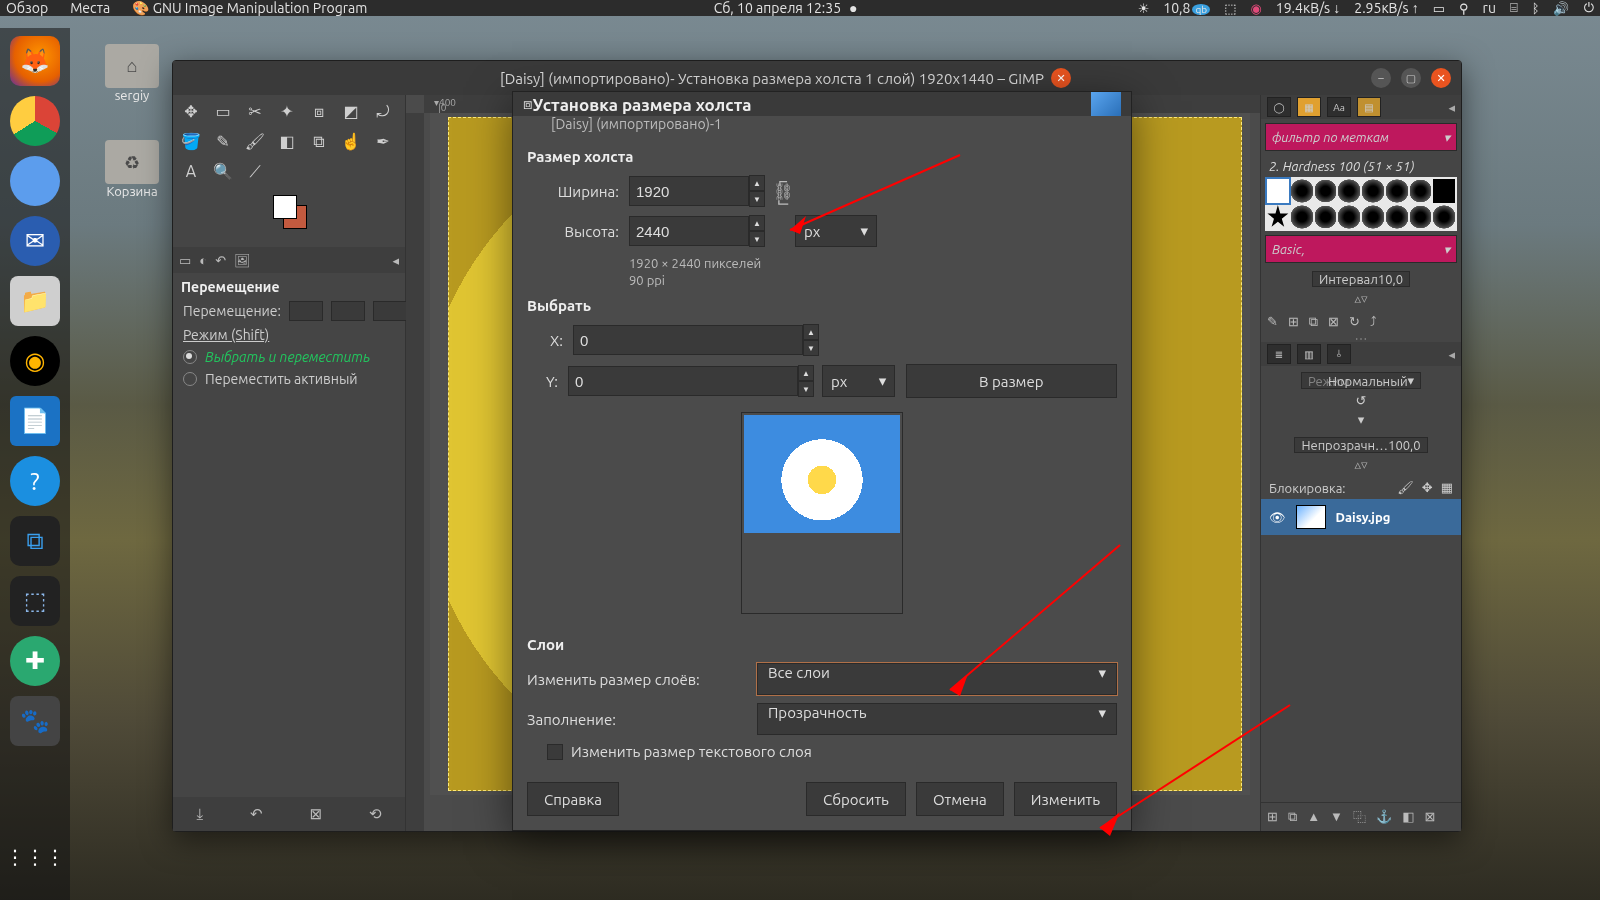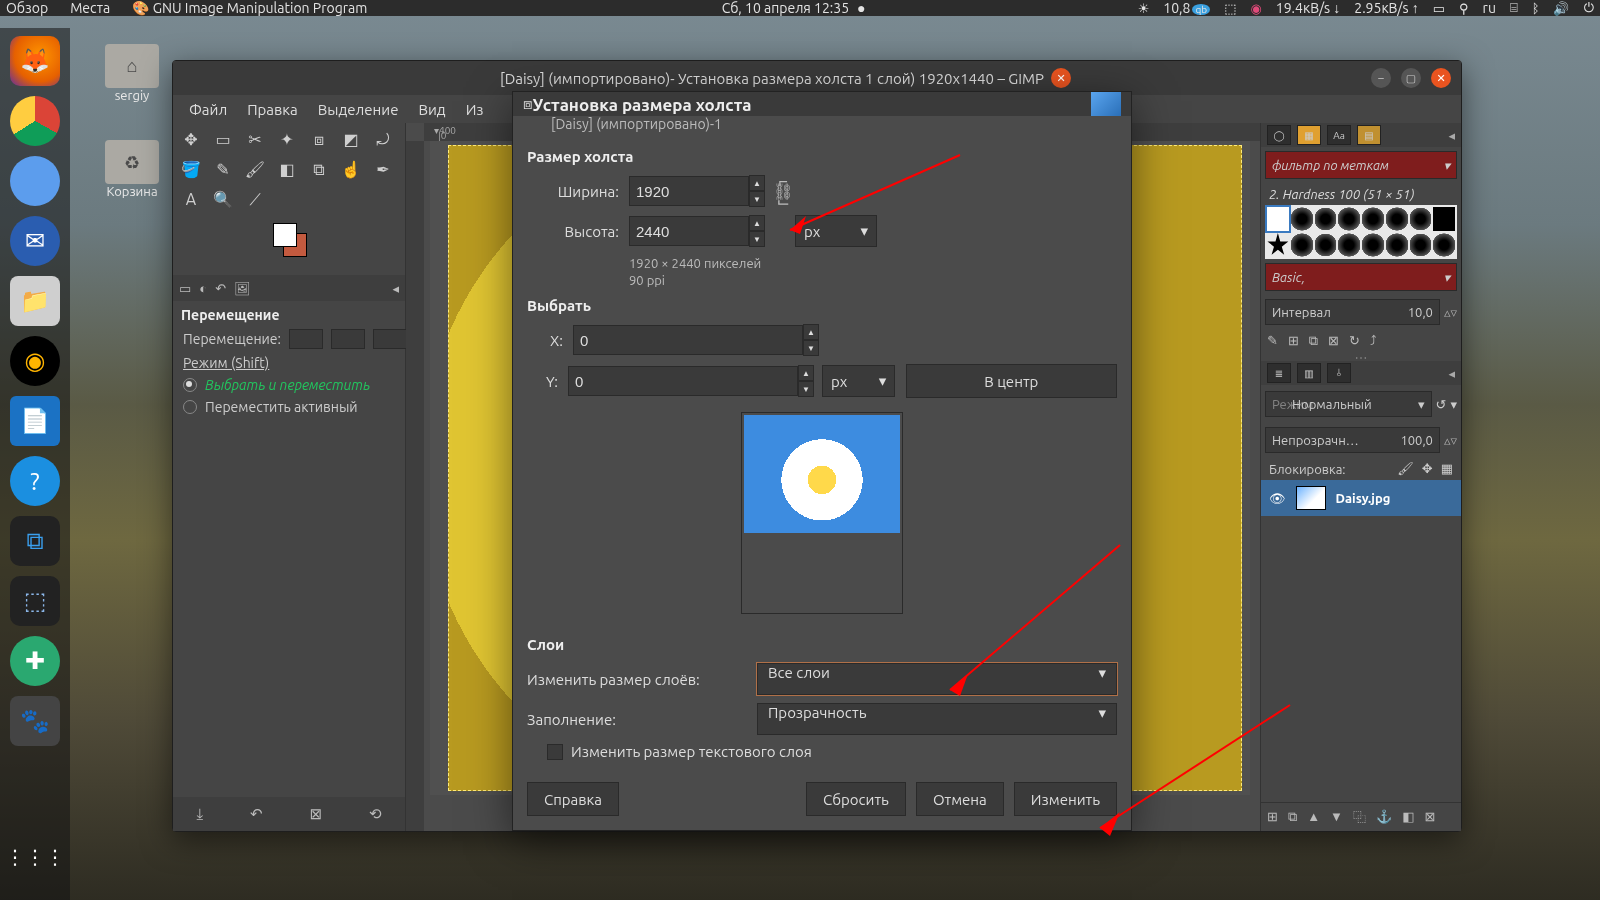--- a/index.html
+++ b/index.html
@@ -64,26 +64,26 @@
   .vruler{position:absolute;top:18px;left:0;width:18px;bottom:0;background:#3e3e3e;color:#aaa;font-size:10px;writing-mode:vertical-rl;}
   .canvas{position:absolute;top:18px;left:24px;right:10px;bottom:36px;background:#505050;}
   .img{position:absolute;top:4px;left:18px;right:8px;bottom:4px;background:
     radial-gradient(circle at 40% 50%, #fff 0 6%, #ffcf3d 6% 18%, #ffe766 18% 38%, #e0c532 38% 60%, #b89a20 60% 80%);
     border:1px dashed #ffeb7a;}
   .nav-thumb{position:absolute;top:22px;left:24px;width:58px;height:44px;background:linear-gradient(135deg,#6db3ff,#2a7bd8);border:1px solid #2a2a2a;}
   
   .rightdock{width:200px;background:#454545;border-left:1px solid #333;display:flex;flex-direction:column;color:#ccc;font-size:13px;}
   .rtabs{height:24px;background:#3e3e3e;display:flex;gap:6px;padding:0 6px;align-items:center;}
   .rtabs .rt{width:22px;height:18px;background:#2e2e2e;border:1px solid #222;cursor:pointer;display:flex;align-items:center;justify-content:center;font-size:10px;}
-  .rsel{height:26px;background:#7f1d1d;border:1px solid #2a2a2a;margin:4px;display:flex;align-items:center;padding:0 6px;font-style:italic;justify-content:space-between;}
+  .rsel{height:26px;background:#be185d;border:1px solid #2a2a2a;margin:4px;display:flex;align-items:center;padding:0 6px;font-style:italic;justify-content:space-between;}
   .brushname{padding:4px 8px;font-style:italic;color:#ddd;}
   .brushgrid{margin:0 4px;height:50px;background:#e9e9e9;display:grid;grid-template-columns:repeat(8,1fr);gap:2px;padding:2px;}
   .brushgrid div{background:radial-gradient(circle,#000 30%,#555 70%,#e9e9e9 72%);}
   .brushgrid div:first-child{background:#fff;outline:2px solid #3a7ac0;}
-  .rrow{display:flex;align-items:center;margin:4px;gap:4px;}
+  .rrow{display:flex;align-items:center;margin:4px;gap:4px;flex-direction:column;}
   .rinput{flex:1;height:24px;background:#3a3a3a;border:1px solid #2a2a2a;display:flex;align-items:center;padding:0 6px;justify-content:space-between;}
   .riconrow{display:flex;gap:10px;padding:4px 6px;color:#bbb;font-size:13px;}
   .riconrow span{cursor:pointer;}
   .handle{height:8px;display:flex;align-items:center;justify-content:center;color:#888;cursor:row-resize;}
   .layerhead{display:flex;align-items:flex-end;padding:4px 8px;justify-content:space-between;}
   .layerrow{display:flex;align-items:center;gap:10px;padding:6px 8px;background:#3a6a9a;color:#fff;}
   .lthumb{width:28px;height:22px;background:linear-gradient(135deg,#6db3ff,#fff 60%);border:1px solid #000;}
   
   .dialog{position:absolute;left:512px;top:91px;width:618px;height:738px;background:#4b4b4b;border:1px solid #222;box-shadow:0 10px 40px rgba(0,0,0,0.5);display:flex;flex-direction:column;color:#ddd;font-size:15px;}
   .dlg-title{height:38px;background:#3a3a3a;display:flex;align-items:center;padding:0 10px;}
@@ -120,21 +120,21 @@
 <body>
 
 <div class="wallpaper"></div>
 
 <div class="topbar">
   <div class="left">
     <span>Обзор</span>
     <span>Места</span>
     <span><span>🎨 </span><span>GNU Image Manipulation Program</span></span>
   </div>
-  <div style="position:absolute;left:50%;transform:translateX(-60%);display:flex;gap:8px;align-items:flex-end;margin-left:8px;">
+  <div style="position:absolute;left:50%;transform:translateX(-60%);display:flex;gap:8px;align-items:flex-end;">
     <span>Сб, 10 апреля  12:35</span>
     <span>●</span>
   </div>
   <div class="right">
     <span class="ico">☀</span>
     <span><span>10,8</span><span style="background:#3aa0e0;border-radius:50%;padding:0 3px;font-size:10px;margin-left:2px;text-align:center;">qb</span></span>
     <span class="ico">⬚</span>
     <span class="ico" style="color:#e04a7a;">◉</span>
     <span><span>19.4кB/s</span> ↓</span>
     <span><span>2.95кB/s</span> ↑</span>
@@ -176,27 +176,20 @@
 <div class="gimp">
   <div class="titlebar">
     <div class="title">[Daisy] (импортировано)-                                    Установка размера холста                               1 слой) 1920x1440 – GIMP</div>
     <div class="winbtns">
       <div class="winbtn">–</div>
       <div class="winbtn">▢</div>
       <div class="winbtn close">✕</div>
     </div>
   </div>
   <div style="position:absolute;left:878px;top:7px;" class="winbtn close">✕</div>
-  <div class="menubar">
-    <span class="mi">Файл</span>
-    <span class="mi">Правка</span>
-    <span class="mi">Выделение</span>
-    <span class="mi">Вид</span>
-    <span class="mi">Из</span>
-  </div>
   <div class="gbody">
 
     <div class="leftdock">
       <div class="toolbox">
         <span class="tool">✥</span>
         <span class="tool">▭</span>
         <span class="tool">✂</span>
         <span class="tool">✦</span>
         <span class="tool">⧈</span>
         <span class="tool">◩</span>
@@ -428,21 +421,21 @@
           <div class="arrows">
             <span>▲</span>
             <span>▼</span>
           </div>
         </div>
       <div class="unitsel">
           <span>px</span>
           <span>▾</span>
         </div>
       <div style="width:12px;"></div>
-      <div class="btn centerbtn">В центр</div>
+      <div class="btn centerbtn">В размер</div>
     </div>
     <div class="preview">
         <div class="pimg"></div>
       </div>
   </div>
 
   <div class="section">
     <h4>Слои</h4>
     <div class="frow">
       <span style="width:230px;">Изменить размер слоёв:</span>

